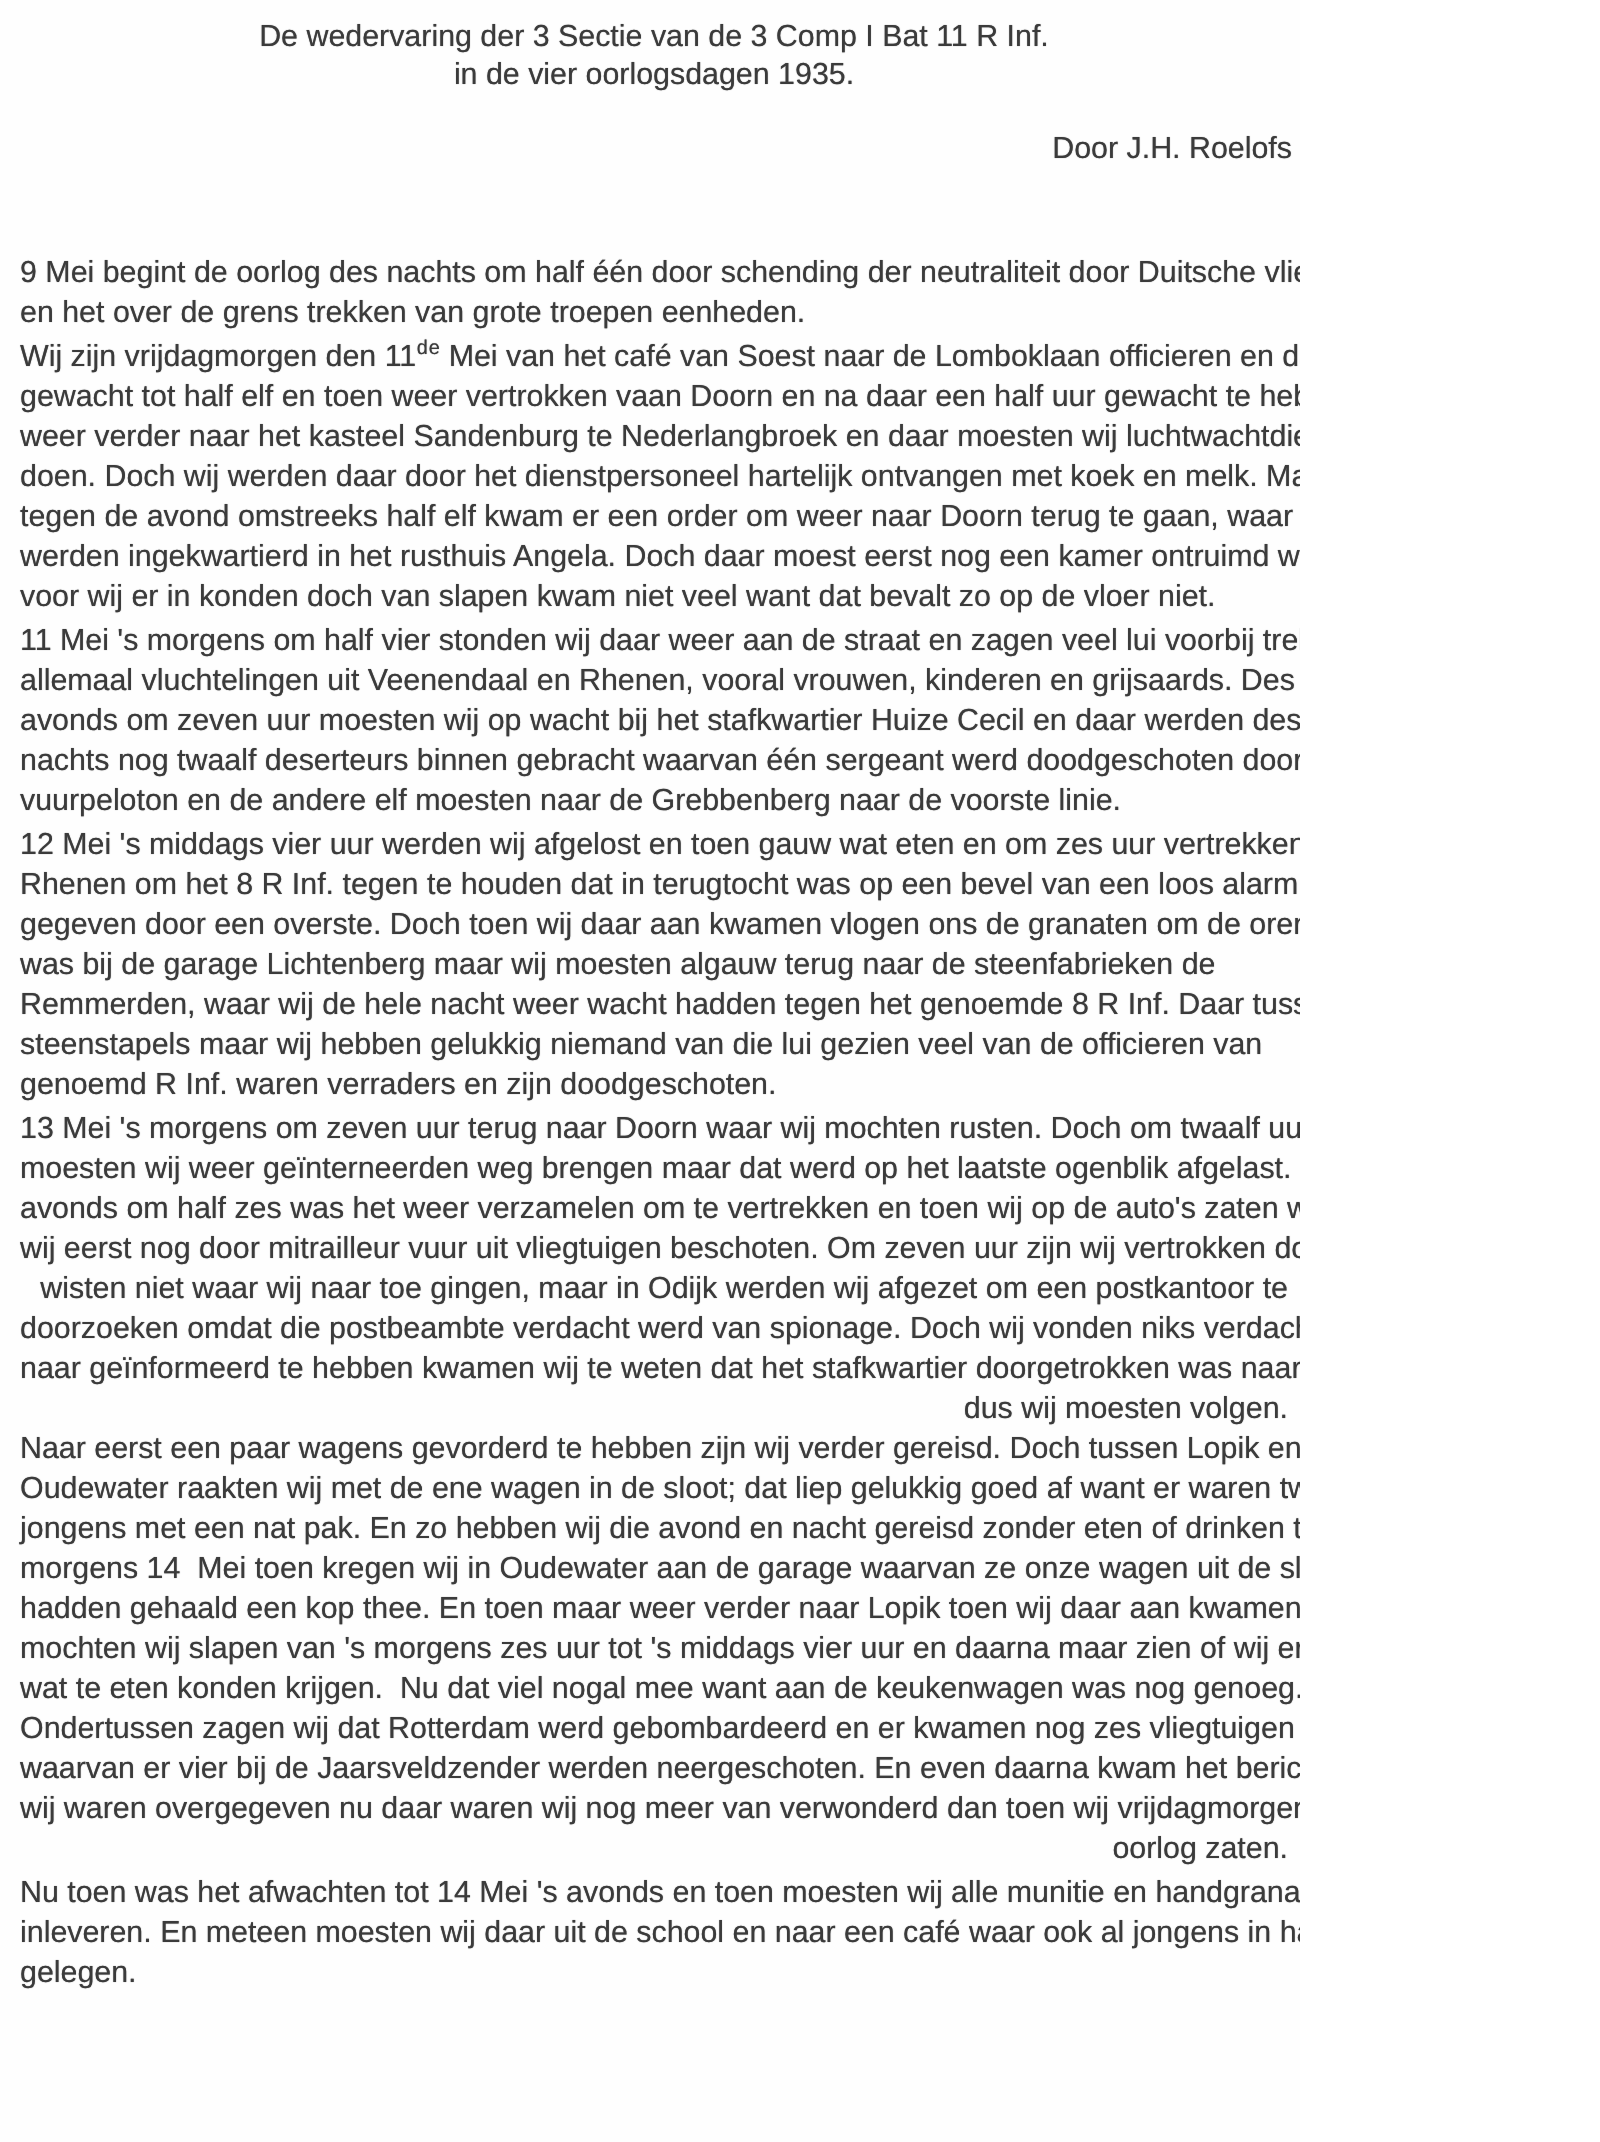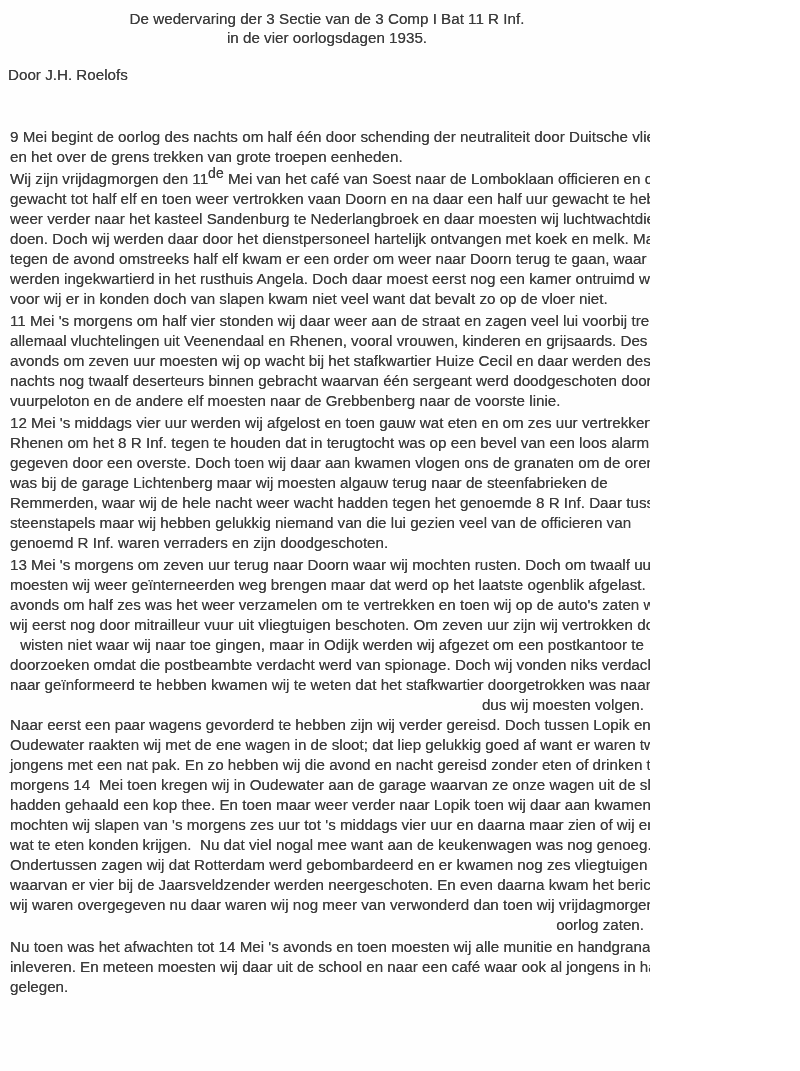--- a/index.html
+++ b/index.html
@@ -21,38 +21,39 @@
     box-sizing: border-box;
     padding: 9px 4px 0 8px;
   }
   .title-block {
     text-align: center;
     line-height: 19px;
     margin: 0 0 18px 0;
     white-space: pre;
   }
   .author-line {
-    text-align: left;
+    text-align: right;
     line-height: 19px;
     margin: 0 0 43px 0;
     white-space: pre;
   }
   p.para {
     margin: 2px;
     white-space: pre;
   }
   .m28 { margin-bottom: 28px; }
   .m23 { margin-bottom: 23px; }
   .m12 { margin-bottom: 12px; }
   .m15 { margin-bottom: 15px; }
   .m5  { margin-bottom: 5px; text-align: right; }
   sup.superscript {
-    font-size: 14px;
+    font-size: 10px;
     line-height: 0;
     vertical-align: super;
+    font-family: Liberation Mono, monospace;
   }
 </style>
 </head>
 <body>
 
 <div class="doc">
 
   <div class="title-block"><span>De wedervaring der 3 Sectie van de 3 Comp I Bat 11 R Inf.</span><br><span>in de vier oorlogsdagen 1935.</span></div>
 
   <div class="author-line">Door J.H. Roelofs</div>

